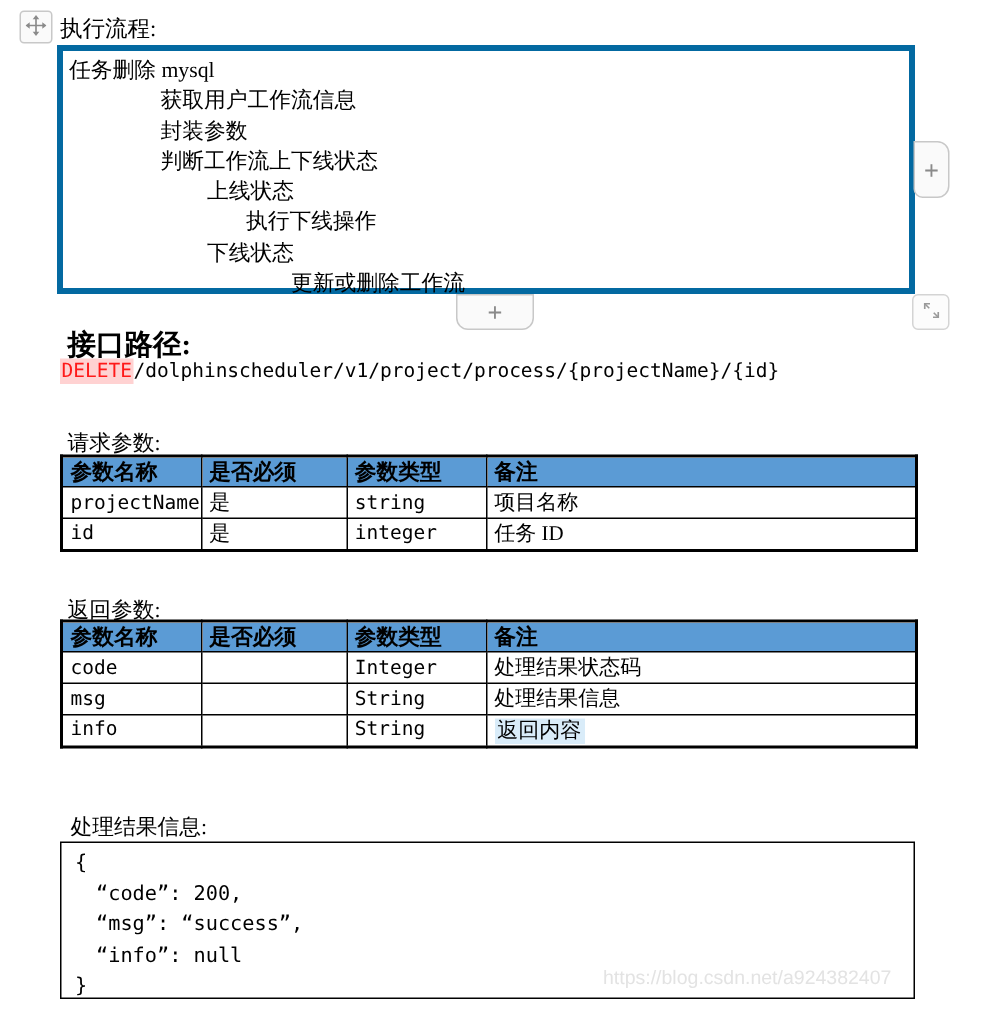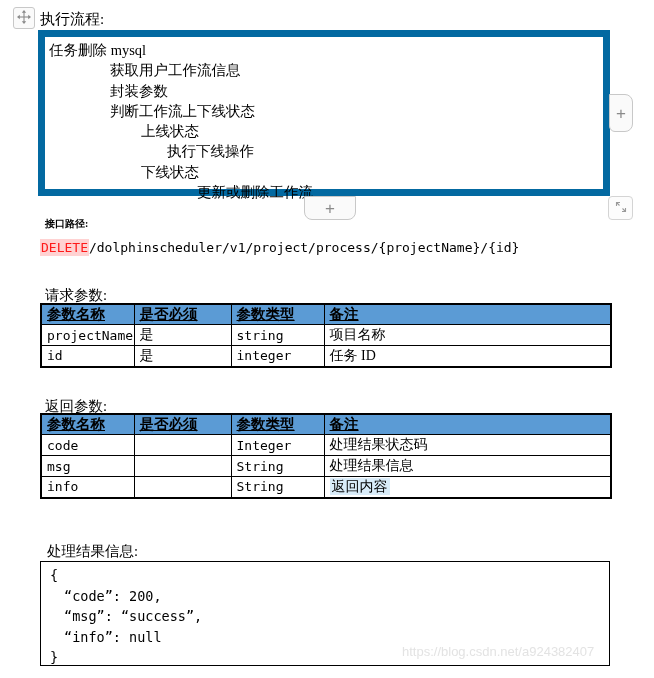--- a/index.html
+++ b/index.html
@@ -17,46 +17,46 @@
   .ctl-btn{position:absolute;display:flex;align-items:center;justify-content:center;
     background:#fafafa;border:1px solid #c8c8c8;color:#8a8a8a;cursor:pointer;
     font-family:"Liberation Sans","DejaVu Sans",sans-serif;}
   .move-handle{left:13px;top:7px;width:22px;height:22px;border-radius:3px;}
   .plus-right{left:609px;top:94px;width:24px;height:38px;border-radius:0 8px 8px 6px;font-size:17px;line-height:1;}
   .plus-bottom{left:304px;top:196px;width:52px;height:24px;border-radius:0 0 8px 8px;font-size:17px;line-height:1;}
   .expand-btn{left:608px;top:196px;width:25px;height:24px;border-radius:4px;background:#fcfcfc;border-color:#d4d4d4;}
 
   
   .flow-title{position:absolute;left:40px;top:10px;font-size:15px;}
-  .api-title{position:absolute;left:45px;top:217px;font-size:10px;font-weight:bold;}
+  .api-title{position:absolute;left:45px;top:217px;font-size:19px;font-weight:bold;}
   .sec-title{position:absolute;font-size:14.5px;}
   .req-title{left:45px;top:286px;}
   .resp-title{left:45px;top:397px;}
   .ex-title{left:47px;top:542px;}
 
   
-  .flow-box{position:absolute;left:38px;top:30px;width:572px;height:166px;border:7px solid #0369a1;
+  .flow-box{position:absolute;left:38px;top:30px;width:572px;height:166px;border:4px solid #0369a1;
     padding-top:3px;font-size:14.5px;}
   .flow-line{line-height:20.3px;white-space:pre;}
   .i0{padding-left:4px}.i1{padding-left:65px}.i2{padding-left:96px}.i3{padding-left:122px}.i4{padding-left:152px}
 
   
   .api-line{position:absolute;left:40px;top:240px;font-family:"DejaVu Sans Mono","Liberation Mono",monospace;
     font-size:13px;white-space:nowrap;}
   .api-method{color:var(--method-fg);background:var(--method-bg);padding:1px 1px;}
   .api-path{color:#000;}
 
   
   table.ptable{position:absolute;left:40px;border-collapse:collapse;table-layout:fixed;width:570px;
     border:2px solid #000;}
   .t1{top:303px;}
   .t2{top:413px;}
   .ptable th,.ptable td{border:1px solid #000;text-align:left;vertical-align:middle;
     padding:0 0 0 5px;overflow:hidden;white-space:nowrap;}
-  .ptable th{background:var(--header-bg);font-size:14.5px;font-weight:bold;height:20px;text-decoration:underline;}
+  .ptable th{background:var(--header-bg);font-size:14.5px;font-weight:bold;height:20px;}
   .ptable td{height:21px;font-size:14px;}
   td.mono{font-family:"DejaVu Sans Mono","Liberation Mono",monospace;font-size:13px;margin-top:14px;}
   .hl{background:var(--hl-bg);padding:1px 2px;text-align:center;}
 
   
   .json-box{position:absolute;left:40px;top:561px;width:570px;height:105px;border:1px solid #000;
     padding-top:3px;font-family:"DejaVu Sans Mono","Liberation Mono",monospace;font-size:13.5px;}
   .json-line{line-height:20.6px;white-space:pre;padding-left:9px;}
   .json-line.inner{padding-left:23px;}
 

